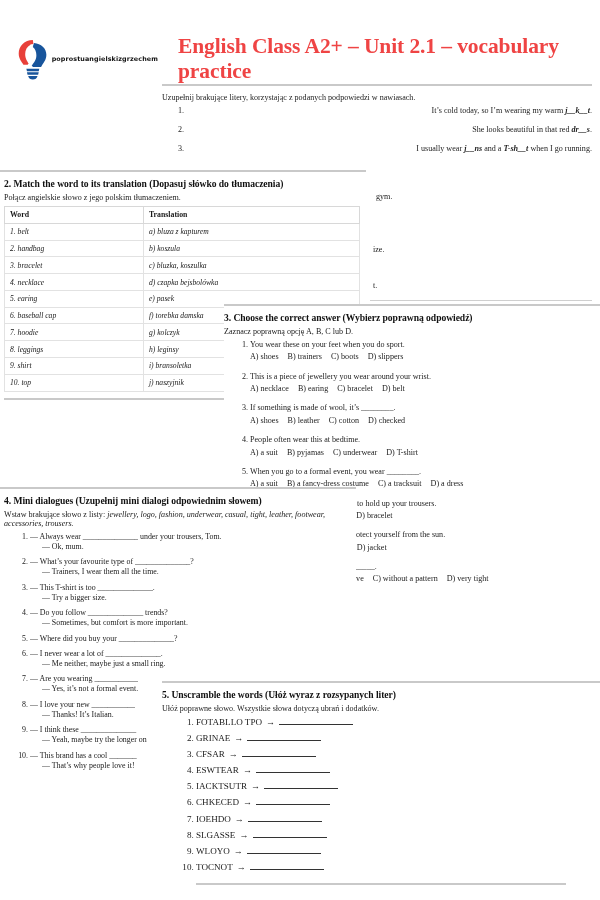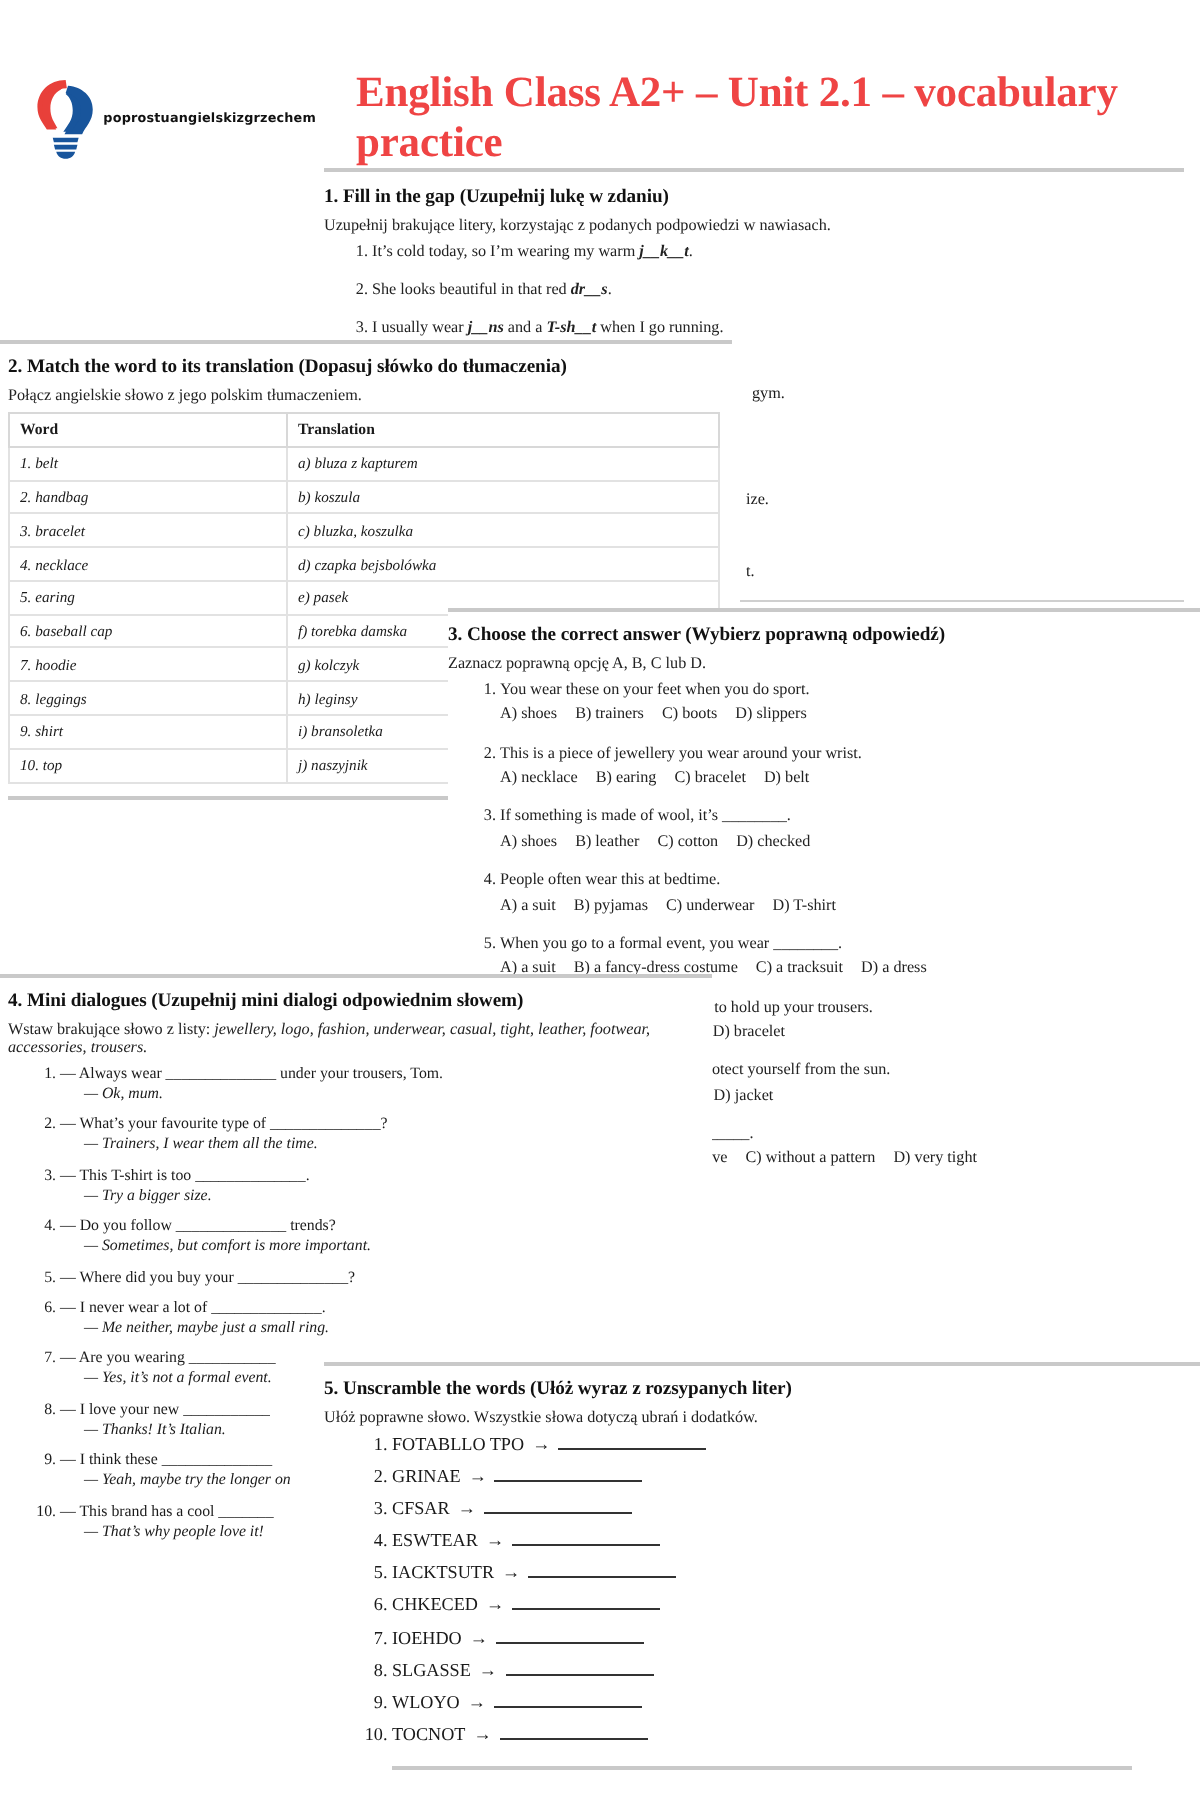--- a/index.html
+++ b/index.html
@@ -35,21 +35,21 @@
   ol.q{margin:0;padding-left:24px;font-size:8.1px;color:#222;}
   ol.q>li{margin:0 0 6.5px 0;line-height:1.28;}
   ol.q>li b{font-style:italic;}
   .opts{margin-top:2px;white-space:nowrap;}
   .opts span{margin-right:9px;}
   .gap{display:inline-block;border-bottom:1px solid #333;}
 
   
   #ex1{left:162px;top:84px;width:430px;}
   #ex1 .hr{margin-bottom:7px;}
-  #ex1 ol.q>li{margin-bottom:8.5px;}
+  #ex1 ol.q>li{margin-bottom:8.5px;text-align:right;}
 
   
   #ex2{left:0px;top:170px;width:366px;padding:0 0 4px 0;}
   #ex2 .hr{margin:0 0 6px 0;width:366px;}
   #ex2 .sec-h{padding-left:4px;}
   #ex2 .sec-sub{padding-left:4px;}
   table.match{border-collapse:collapse;width:356px;margin-left:4px;font-size:7.6px;}
   table.match th{border:1px solid #d8d8d8;text-align:left;font-weight:700;
     padding:3.4px 5px;background:#fff;font-size:7.8px;}
   table.match td{border:1px solid #e2e2e2;padding:3.4px 5px;background:#fff;font-style:italic;}
@@ -61,21 +61,21 @@
   #ex3 .hr{margin:0 0 6px 0;}
   #ex3 ol.q{padding-left:26px;}
   #ex3 ol.q>li{margin-bottom:9px;}
 
   
   #ex4{left:0px;top:487px;width:356px;}
   #ex4 .hr{margin:0 0 6px 0;width:356px;}
   #ex4 .inner{padding-left:4px;}
   #ex4 ol.dlg{margin:4px 0 0 0;padding-left:26px;font-size:7.9px;}
   #ex4 ol.dlg>li{margin-bottom:5.5px;line-height:1.26;}
-  #ex4 .reply{display:block;padding-left:12px;font-style:italic;}
+  #ex4 .reply{display:block;padding-left:12px;}
 
   
   #ex5{left:162px;top:681px;width:438px;}
   #ex5 .hr{margin:0 0 6px 0;}
   #ex5 ol.scr{margin:4px 0 0 0;padding-left:34px;font-size:9.1px;}
   #ex5 ol.scr>li{margin-bottom:5.2px;line-height:1.2;}
   #ex5 .arrow{margin:0 4px;}
   #ex5 .foot-rule{margin:10px 0 0 34px;width:370px;height:0;border-top:2.6px solid #c9c9c9;}
 </style>
 </head>
@@ -93,21 +93,20 @@
     </svg>
     <div id="logo-text">poprostuangielskizgrzechem</div>
   </div>
 
   <div class="blk" id="title-block">
     <h1 id="doc-title">English Class A2+ – Unit 2.1 – vocabulary practice</h1>
   </div>
 
   <div class="blk" id="ex1">
     <div class="hr"></div>
-    <p class="sec-h">1. Fill in the gap (Uzupełnij lukę w zdaniu)</p>
     <p class="sec-sub">Uzupełnij brakujące litery, korzystając z podanych podpowiedzi w nawiasach.</p>
     <ol class="q">
       <li>
         <span>It’s cold today, so I’m wearing my warm </span><b>j__k__t</b><span>.</span>
       </li>
       <li>
         <span>She looks beautiful in that red </span><b>dr__s</b><span>.</span>
       </li>
       <li>
         <span>I usually wear </span><b>j__ns</b><span> and a </span><b>T-sh__t</b><span> when I go running.</span>

